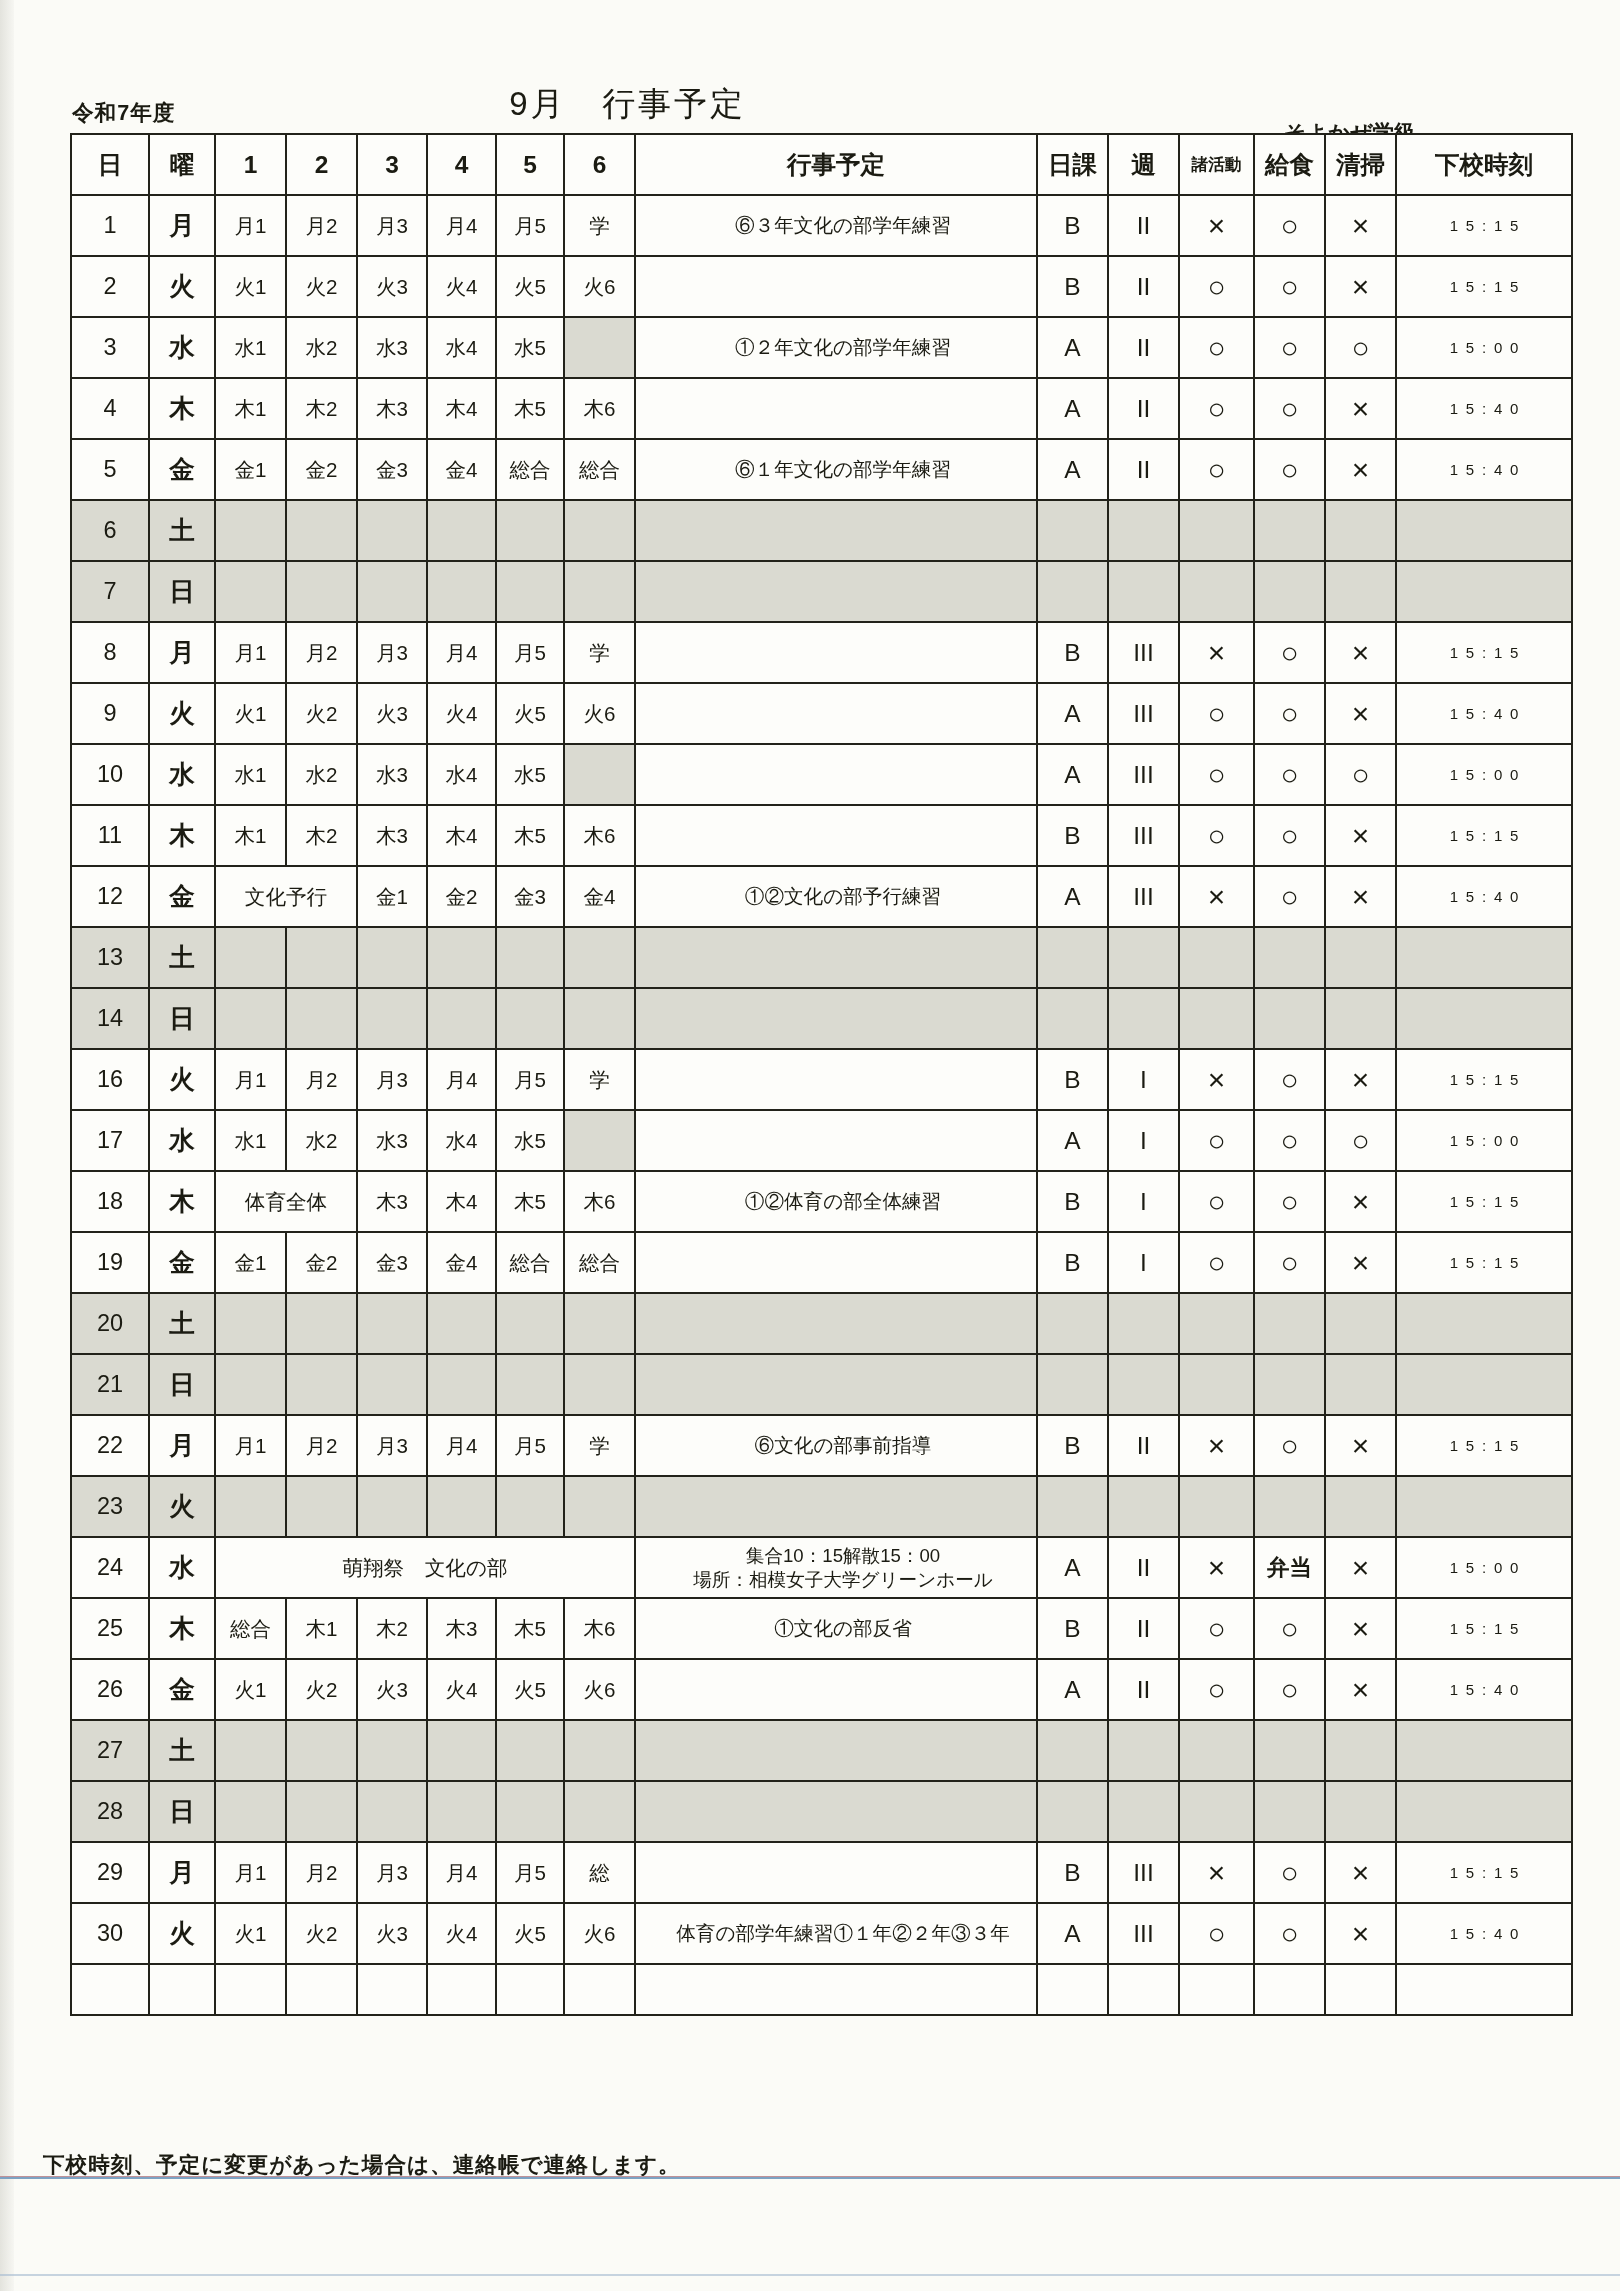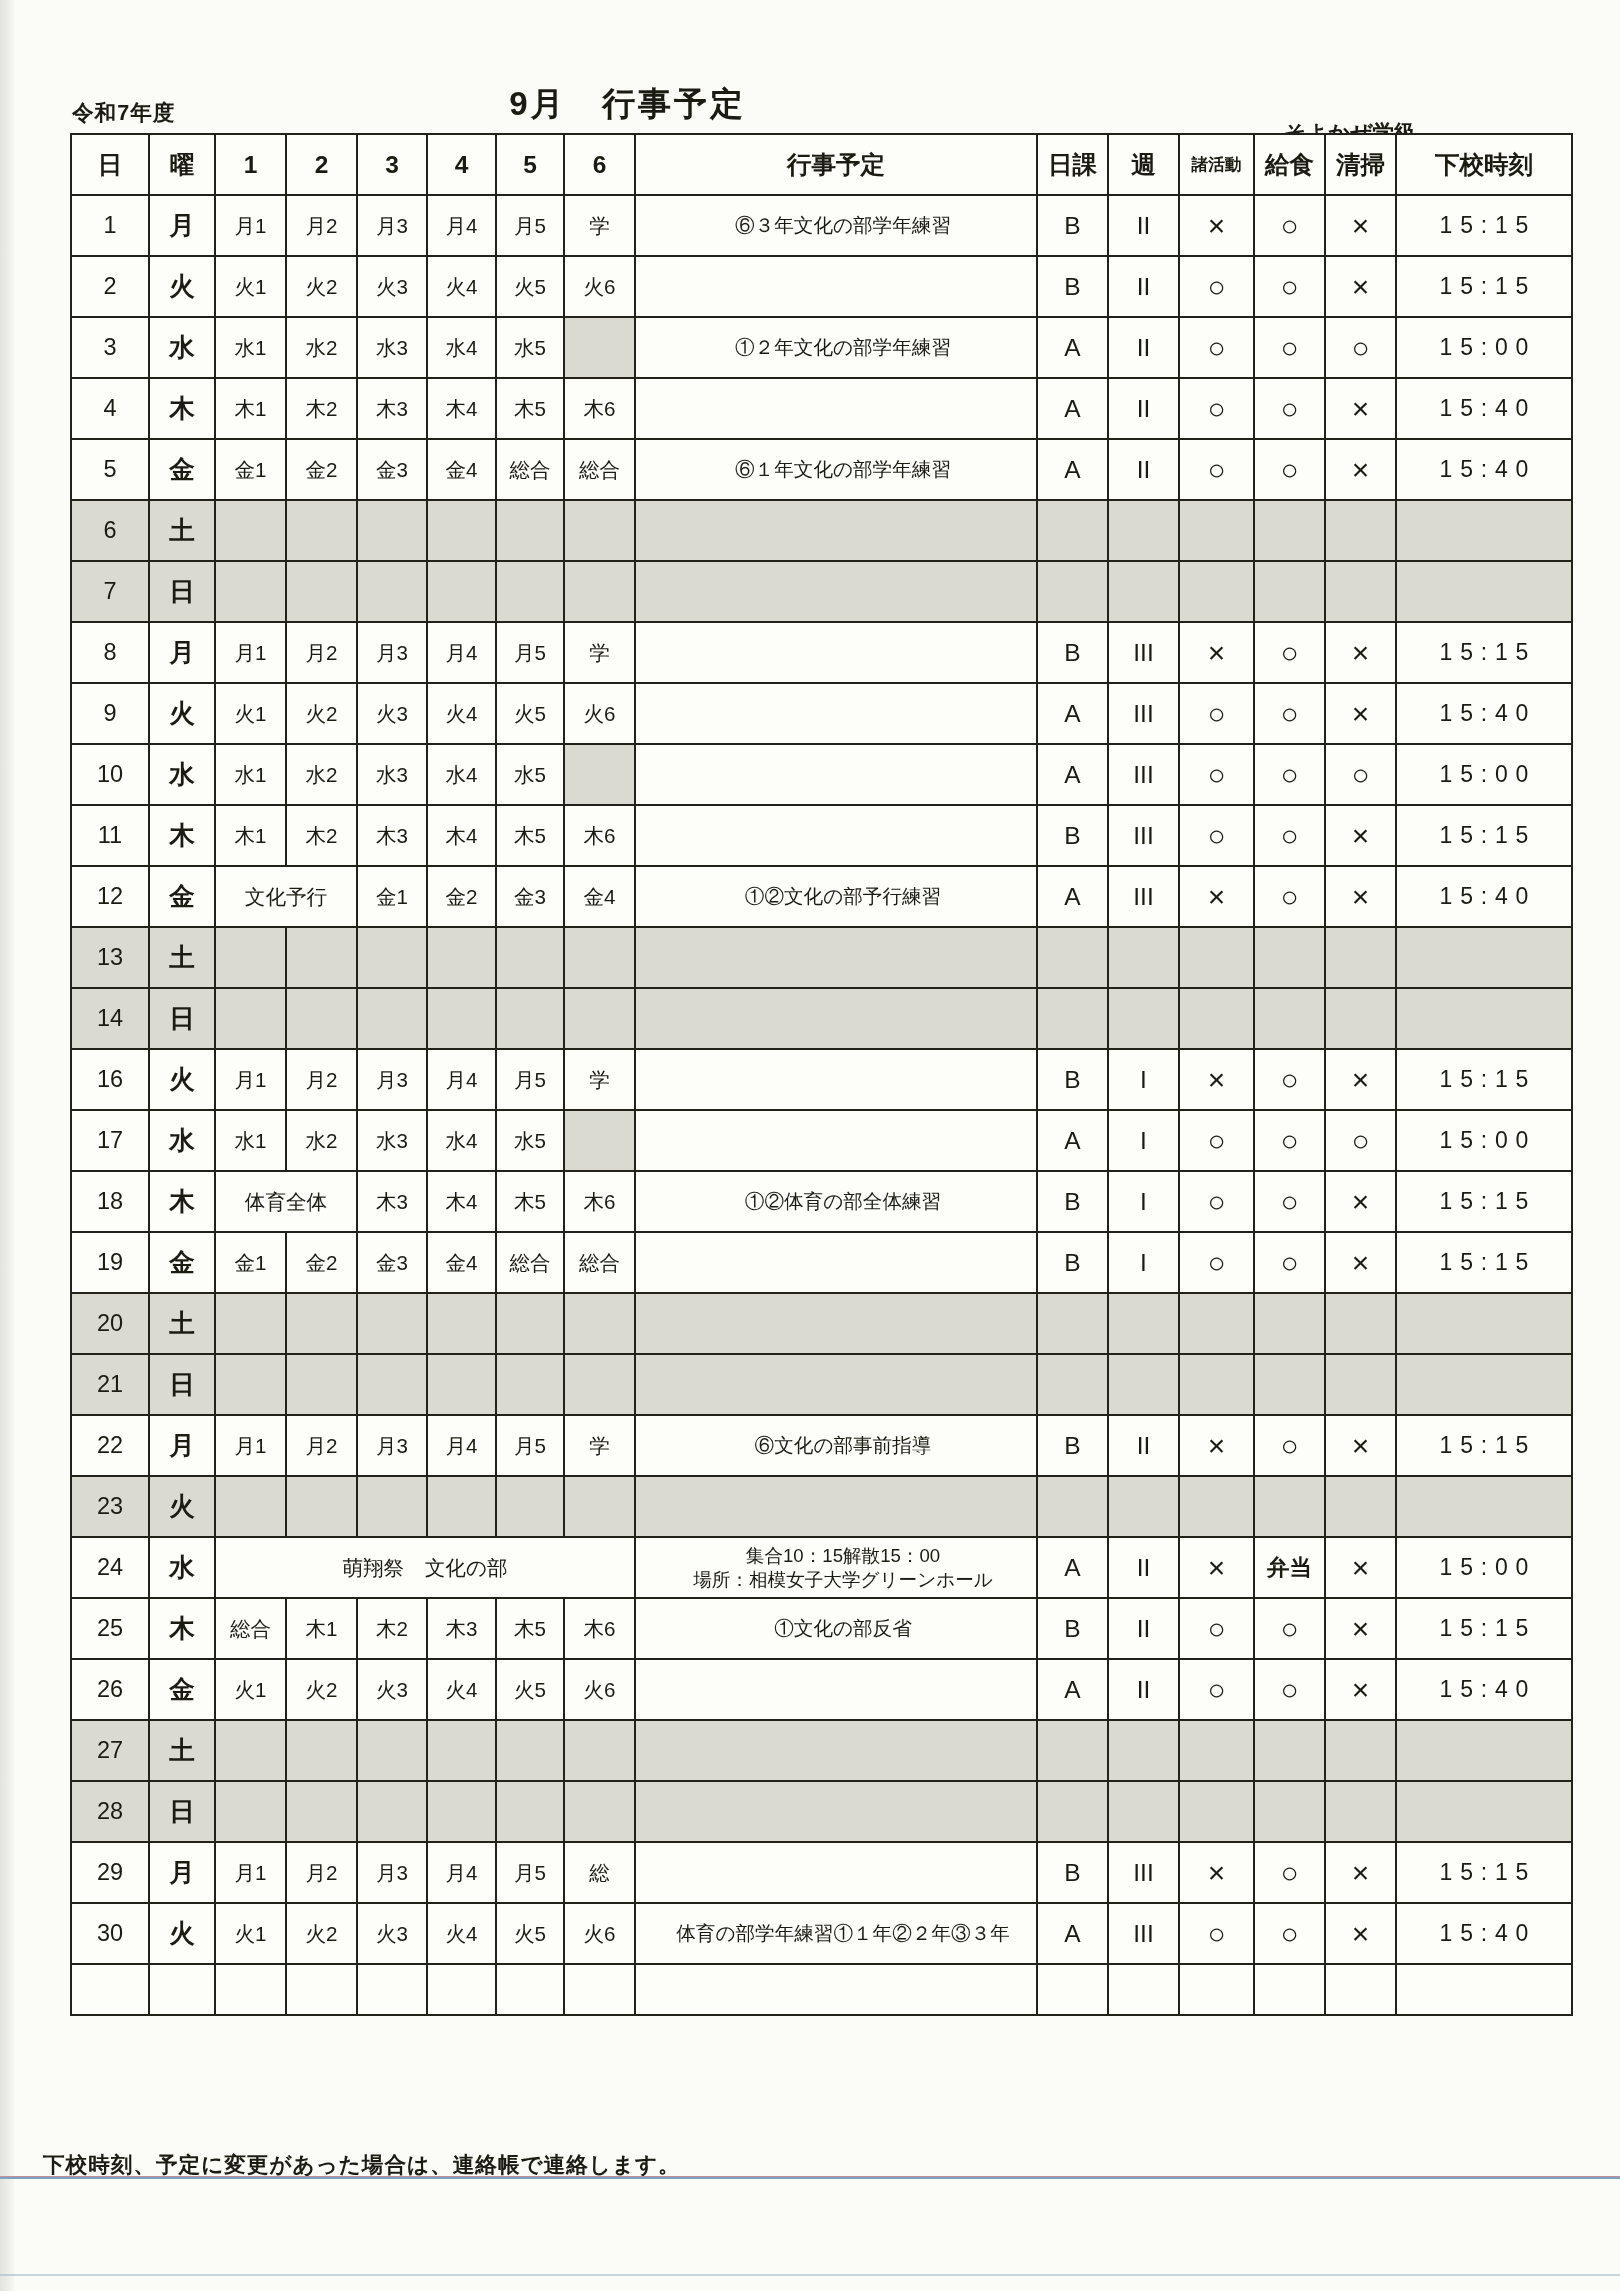--- a/index.html
+++ b/index.html
@@ -14,21 +14,21 @@
   .scan-edge-left {
     position:absolute; left:0; top:0; width:13.7px; height:2292px;
     background:linear-gradient(to right,#e3e3dd,#f6f6f2);
   }
   .fiscal-year {
     position:absolute; left:72px; top:98px;
     font-size:21.6px; font-weight:bold; letter-spacing:1px;
   }
   .page-title {
     position:absolute; left:0; top:82px; width:1255px;
-    text-align:center; font-size:33px; font-weight:bold; letter-spacing:2.9px;
+    text-align:center; font-size:33px; font-weight:normal; letter-spacing:2.9px;
   }
   .class-name {
     position:absolute; left:1284px; top:118px;
     font-size:21.6px; font-weight:bold;
   }
   table.schedule {
     position:absolute; left:70px; top:133px;
     width:1498px; border-collapse:collapse; table-layout:fixed;
     background:#fdfdfa;
     border:2.9px solid #1e1e14;
@@ -40,21 +40,21 @@
   tr.empty-row td { height:51px; }
   .c-day  { font-size:23.5px; }
   .c-wd   { font-size:25.5px; font-weight:bold; }
   .c-p    { font-size:20.6px; }
   .c-event{ font-size:19.6px;padding-left:14px; }
   .event-line { line-height:1.3; }
   .event-line.two { font-size:18.6px; line-height:1.25; }
   .c-nikka, .c-week { font-size:24.5px; }
   .c-mark.mark { font-size:30px; font-weight:400; }
   .c-mark.word { font-size:22.5px; font-weight:bold; }
-  .c-time { font-size:23px; letter-spacing:7.8px; text-indent:7.8px;margin-left:44px; }
+  .c-time { font-size:15px; letter-spacing:7.8px; text-indent:7.8px;margin-left:44px; }
   tr.shaded td, td.shaded { background:#dadad1; }
   .footer-note {
     position:absolute; left:43px; top:2150px;
     font-size:21.6px; font-weight:bold; letter-spacing:1px;
   }
   .scan-line-blue {
     position:absolute; left:0; top:2176px; width:1620px; height:2.9px;
     background:#7da2c3; border-top:1px solid #c09298;
   }
   .scan-line-bottom {

